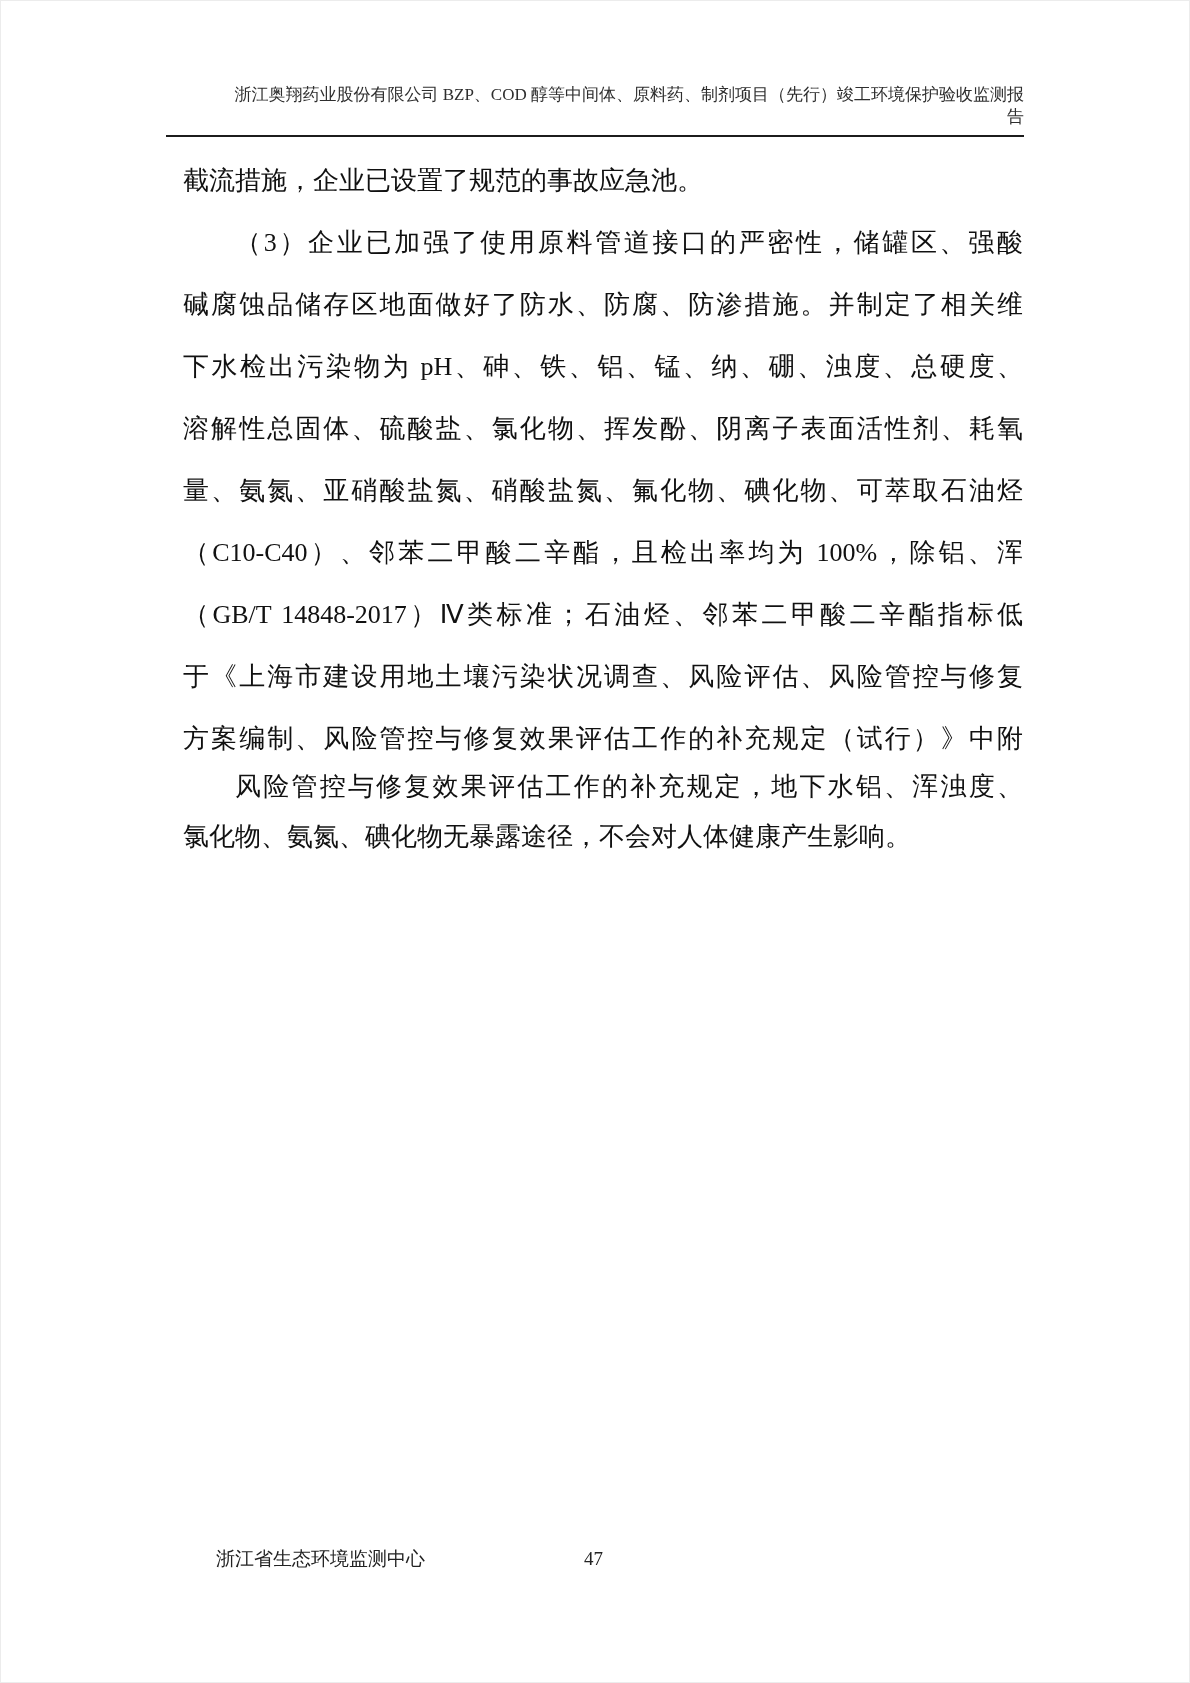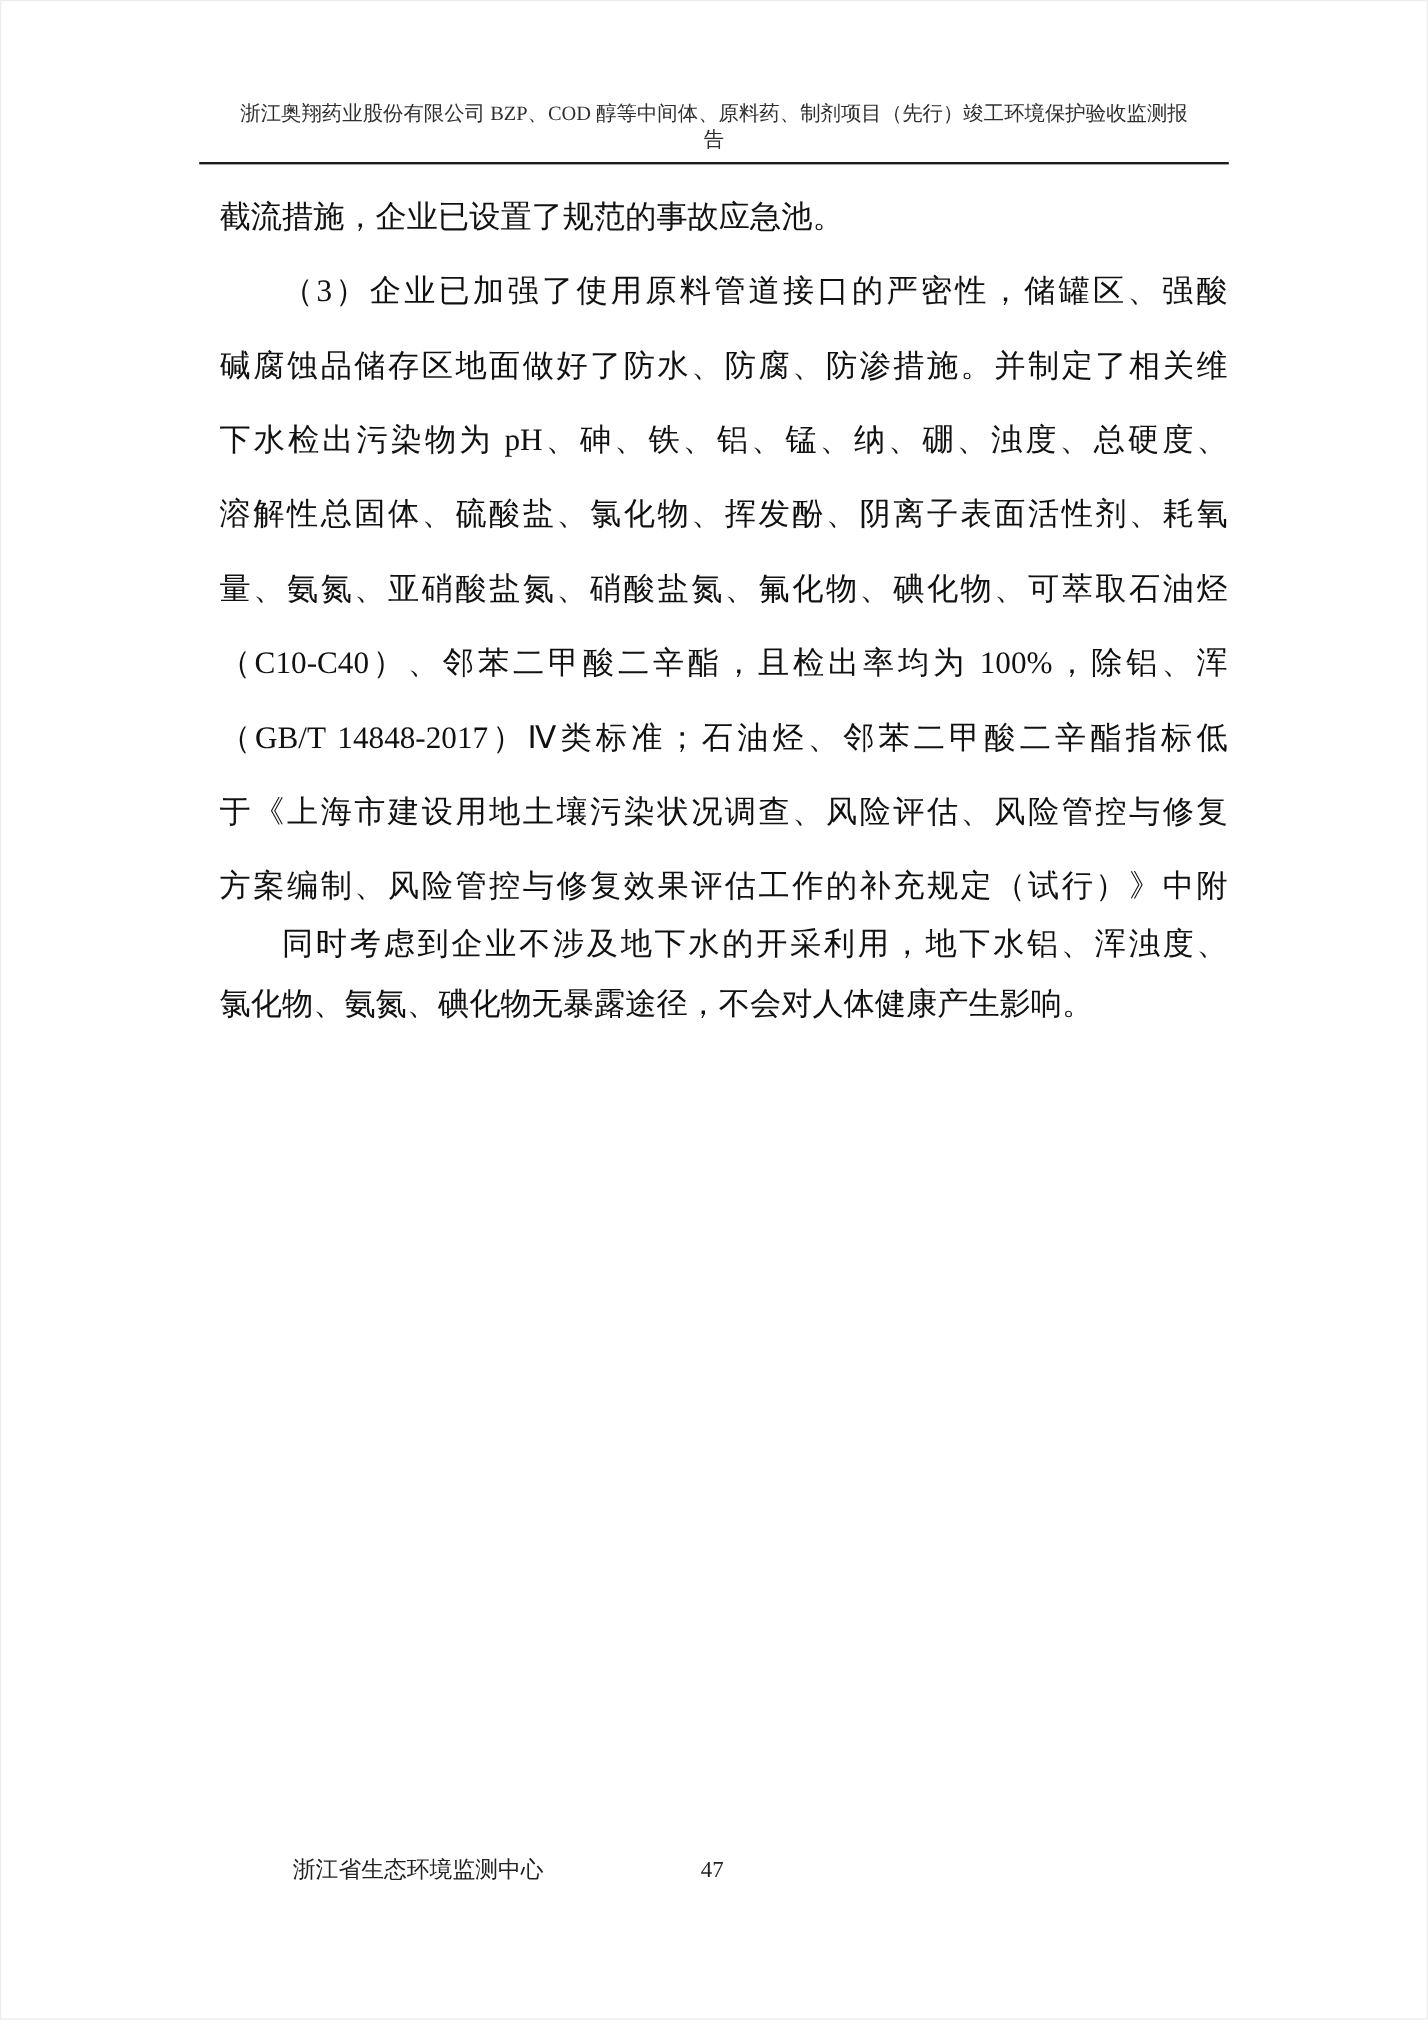--- a/index.html
+++ b/index.html
@@ -12,21 +12,21 @@
     position: absolute; left: 0; top: 0;
     width: 1188px; height: 1681px;
     background: #ffffff;
     border: 1px solid #ececec;
     color: #161616;
     overflow: hidden;
   }
   
   .hdr {
     position: absolute; left: 165px; top: 83px; width: 858px;
-    text-align: center;
+    text-align: right;
     font-size: 17px; line-height: 22px;
     color: #2e2e2e;
   }
   .rule {
     position: absolute; left: 165px; top: 134px; width: 858px;
     border-top: 2px solid #1c1c1c;
     height: 0;
   }
   
   .doc-body {
@@ -48,21 +48,20 @@
     white-space: nowrap;
   }
   .ln.ind { text-indent: 52px; }
   .ln.tight { height: 50px; line-height: 50px; }
   .ln.first-tight { margin-top: -8px; }
   
   .footer-org {
     position: absolute; left: 215px; top: 1545px;
     font-size: 19px; line-height: 26px;
     color: #222222;
-    margin-left: 28px;
   }
   .footer-page {
     position: absolute; left: 583px; top: 1545px; width: 60px;
     text-align: left;
     font-size: 19px; line-height: 26px;
     color: #222222;
   }
 </style>
 </head>
 <body>
@@ -80,21 +79,21 @@
     <div class="ln end">截流措施，企业已设置了规范的事故应急池。</div>
     <div class="ln fill ind">（3）企业已加强了使用原料管道接口的严密性，储罐区、强酸</div>
     <div class="ln fill">碱腐蚀品储存区地面做好了防水、防腐、防渗措施。并制定了相关维</div>
     <div class="ln fill">下水检出污染物为 pH、砷、铁、铝、锰、纳、硼、浊度、总硬度、</div>
     <div class="ln fill">溶解性总固体、硫酸盐、氯化物、挥发酚、阴离子表面活性剂、耗氧</div>
     <div class="ln fill">量、氨氮、亚硝酸盐氮、硝酸盐氮、氟化物、碘化物、可萃取石油烃</div>
     <div class="ln fill">（C10-C40）、邻苯二甲酸二辛酯，且检出率均为 100%，除铝、浑</div>
     <div class="ln fill">（GB/T 14848-2017）Ⅳ类标准；石油烃、邻苯二甲酸二辛酯指标低</div>
     <div class="ln fill">于《上海市建设用地土壤污染状况调查、风险评估、风险管控与修复</div>
     <div class="ln fill">方案编制、风险管控与修复效果评估工作的补充规定（试行）》中附</div>
-    <div class="ln fill ind tight first-tight">同时考虑到企业不涉及地下水的开采利用，地下水铝、浑浊度、</div>
+    <div class="ln fill ind tight first-tight">风险管控与修复效果评估工作的补充规定，地下水铝、浑浊度、</div>
     <div class="ln end tight">氯化物、氨氮、碘化物无暴露途径，不会对人体健康产生影响。</div>
   </main>
 
   <footer>
     <div class="footer-org">浙江省生态环境监测中心</div>
     <div class="footer-page">47</div>
   </footer>
 
 </div>
 

